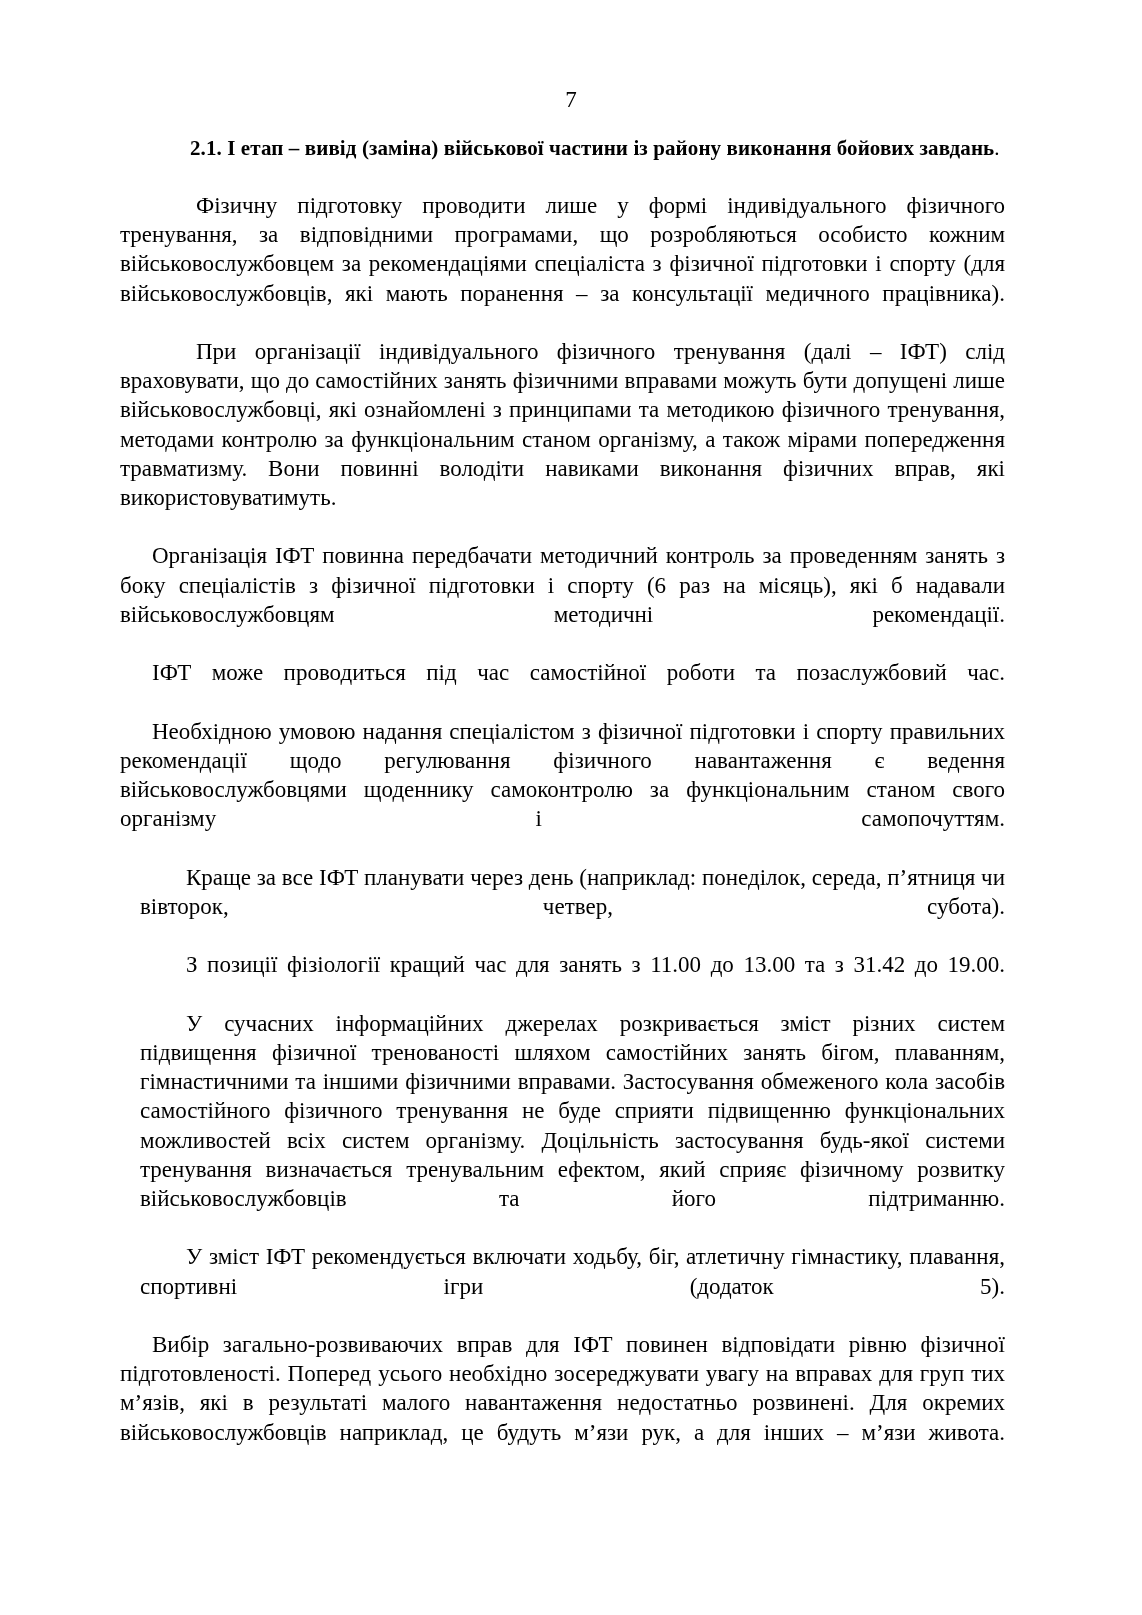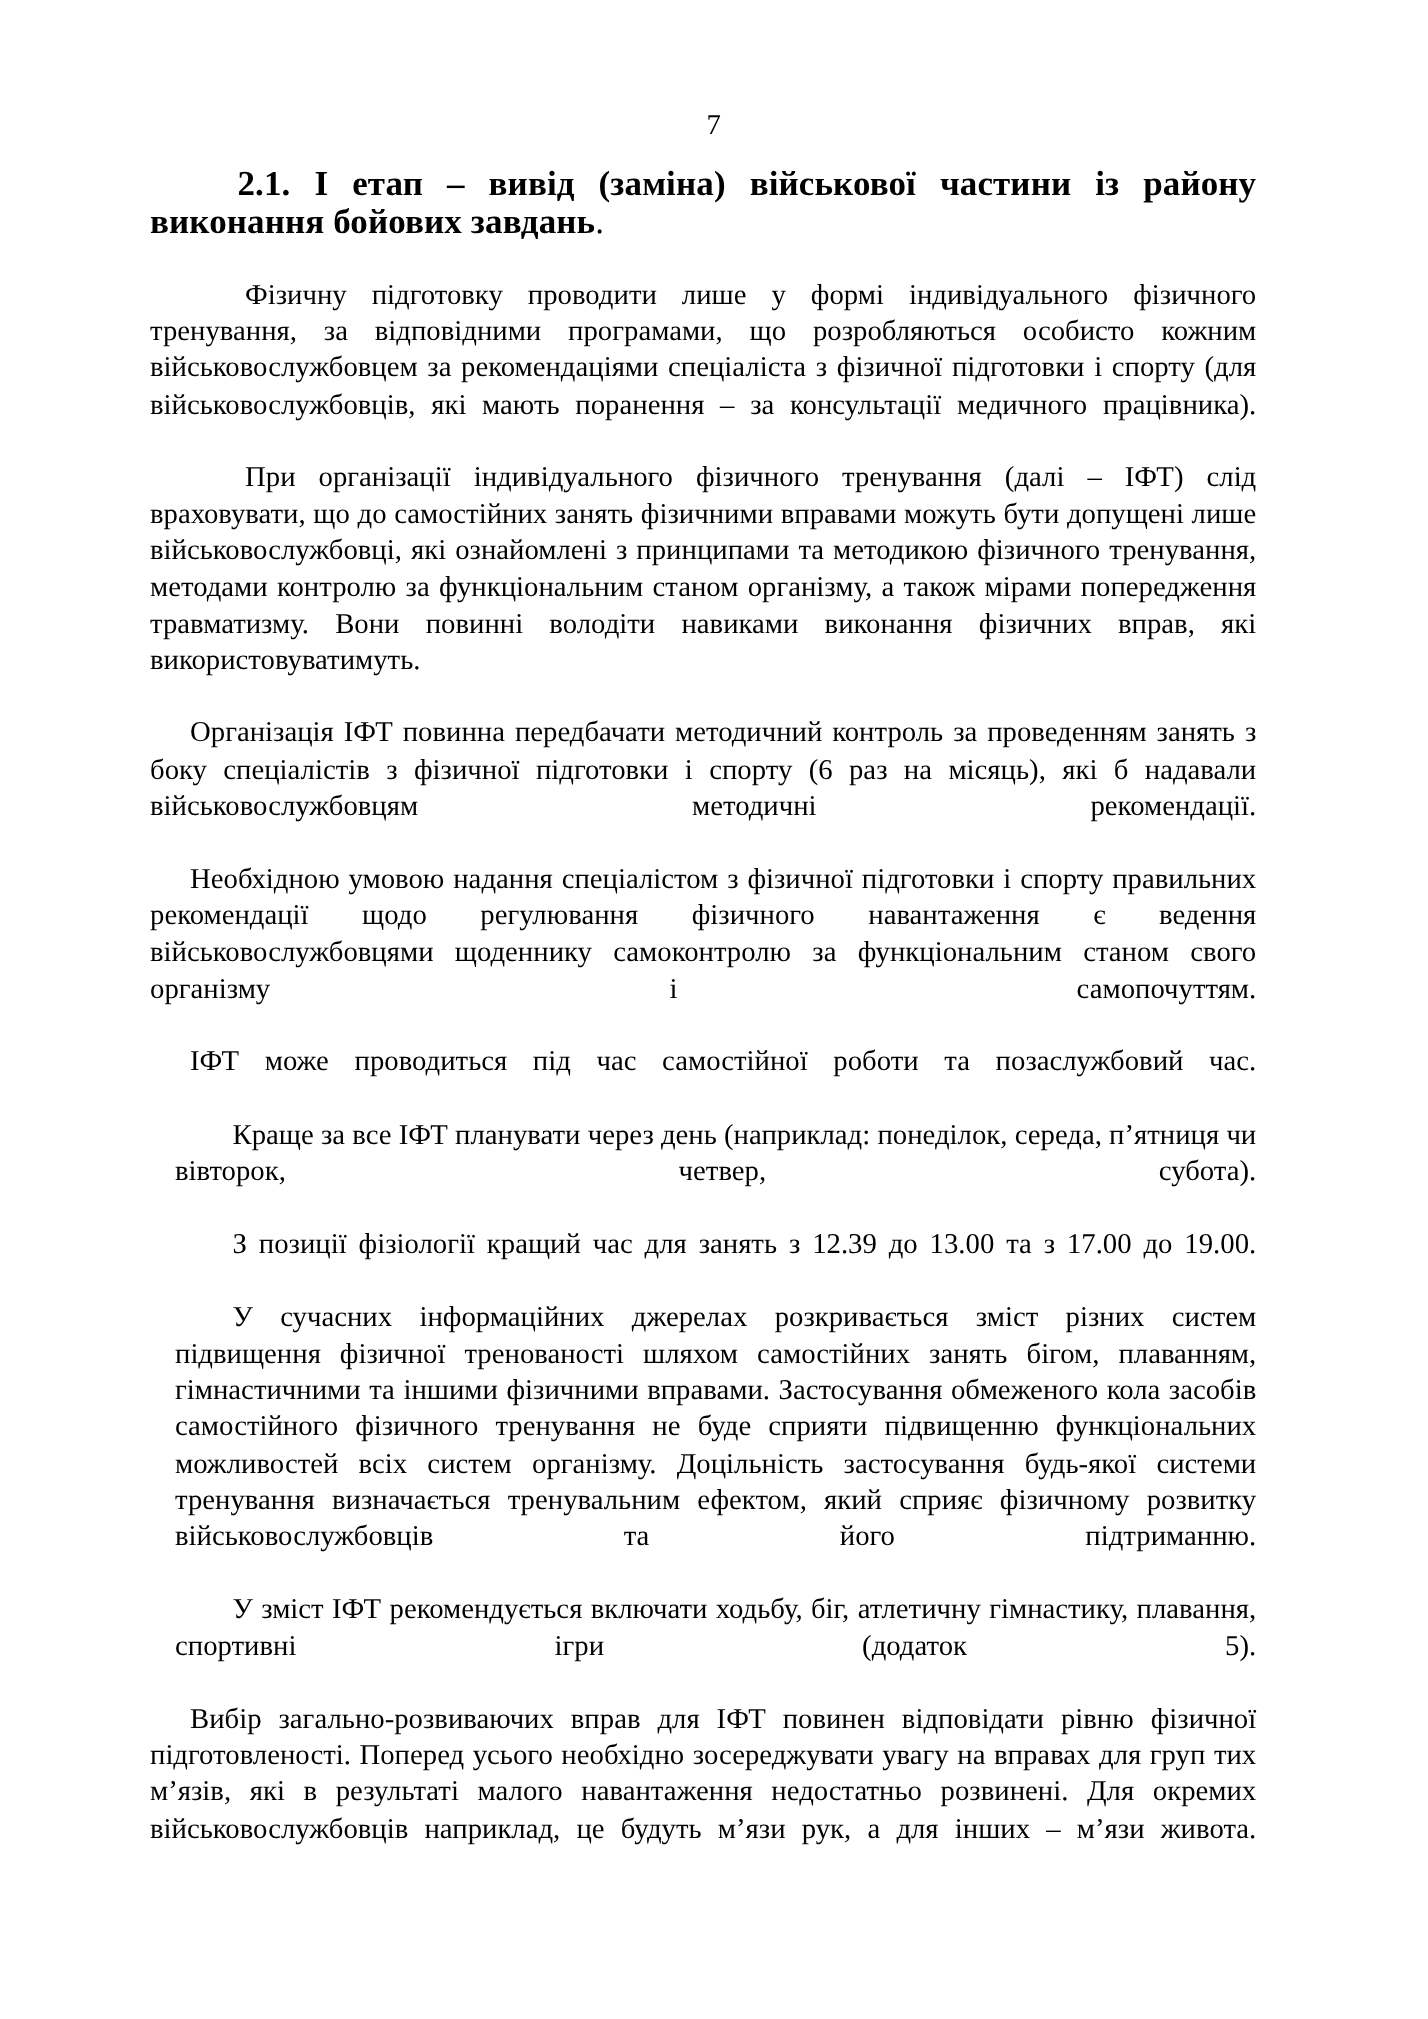--- a/index.html
+++ b/index.html
@@ -31,21 +31,21 @@
     line-height: 1;
     font-family: "Liberation Serif", "DejaVu Serif", serif;
   }
   .content {
     position: absolute;
     left: 120px;
     top: 133px;
     width: 885px;
   }
   .heading {
-    font-size: 28px;
+    font-size: 21px;
     line-height: 30px;
     font-weight: bold;
     text-align: justify;
     text-indent: 70px;
     margin: 0 0 3px 0;
     letter-spacing: 0.1px;
   }
   .heading .tail {
     font-weight: normal;
   }
@@ -90,27 +90,27 @@
   <div class="content">
 
     <p class="heading"><span>2.1. І етап – вивід (заміна) військової частини із району виконання бойових завдань</span><span class="tail">.</span></p>
 
     <p class="para first">Фізичну підготовку проводити лише у формі індивідуального фізичного тренування, за відповідними програмами, що розробляються особисто кожним військовослужбовцем за рекомендаціями спеціаліста з фізичної підготовки і спорту (для військовослужбовців, які мають поранення – за консультації медичного працівника).</p>
 
     <p class="para indent-wide">При організації індивідуального фізичного тренування (далі – ІФТ) слід враховувати, що до самостійних занять фізичними вправами можуть бути допущені лише військовослужбовці, які ознайомлені з принципами та методикою фізичного тренування, методами контролю за функціональним станом організму, а також мірами попередження травматизму. Вони повинні володіти навиками виконання фізичних вправ, які використовуватимуть.</p>
 
     <p class="para indent-narrow">Організація ІФТ повинна передбачати методичний контроль за проведенням занять з боку спеціалістів з фізичної підготовки і спорту (6 раз на місяць), які б надавали військовослужбовцям методичні рекомендації.</p>
 
+    <p class="para indent-narrow">ІФТ може проводиться під час самостійної роботи та позаслужбовий час.</p>
+
     <p class="para indent-narrow">Необхідною умовою надання спеціалістом з фізичної підготовки і спорту правильних рекомендації щодо регулювання фізичного навантаження є ведення військовослужбовцями щоденнику самоконтролю за функціональним станом свого організму і самопочуттям.</p>
-
-    <p class="para indent-narrow">ІФТ може проводиться під час самостійної роботи та позаслужбовий час.</p>
 
     <p class="para indent-mid">Краще за все ІФТ планувати через день (наприклад: понеділок, середа, п’ятниця чи вівторок, четвер, субота).</p>
 
-    <p class="para indent-mid">З позиції фізіології кращий час для занять з 12.39 до 13.00 та з 17.00 до 19.00.</p>
+    <p class="para indent-mid">З позиції фізіології кращий час для занять з 11.00 до 13.00 та з 31.42 до 19.00.</p>
 
     <p class="para indent-mid">У сучасних інформаційних джерелах розкривається зміст різних систем підвищення фізичної тренованості шляхом самостійних занять бігом, плаванням, гімнастичними та іншими фізичними вправами. Застосування обмеженого кола засобів самостійного фізичного тренування не буде сприяти підвищенню функціональних можливостей всіх систем організму. Доцільність застосування будь-якої системи тренування визначається тренувальним ефектом, який сприяє фізичному розвитку військовослужбовців та його підтриманню.</p>
 
     <p class="para indent-mid">У зміст ІФТ рекомендується включати ходьбу, біг, атлетичну гімнастику, плавання, спортивні ігри (додаток 5).</p>
 
     <p class="para indent-narrow">Вибір загально-розвиваючих вправ для ІФТ повинен відповідати рівню фізичної підготовленості. Поперед усього необхідно зосереджувати увагу на вправах для груп тих м’язів, які в результаті малого навантаження недостатньо розвинені. Для окремих військовослужбовців наприклад, це будуть м’язи рук, а для інших – м’язи живота.</p>
 
   </div>
 </div>
 

